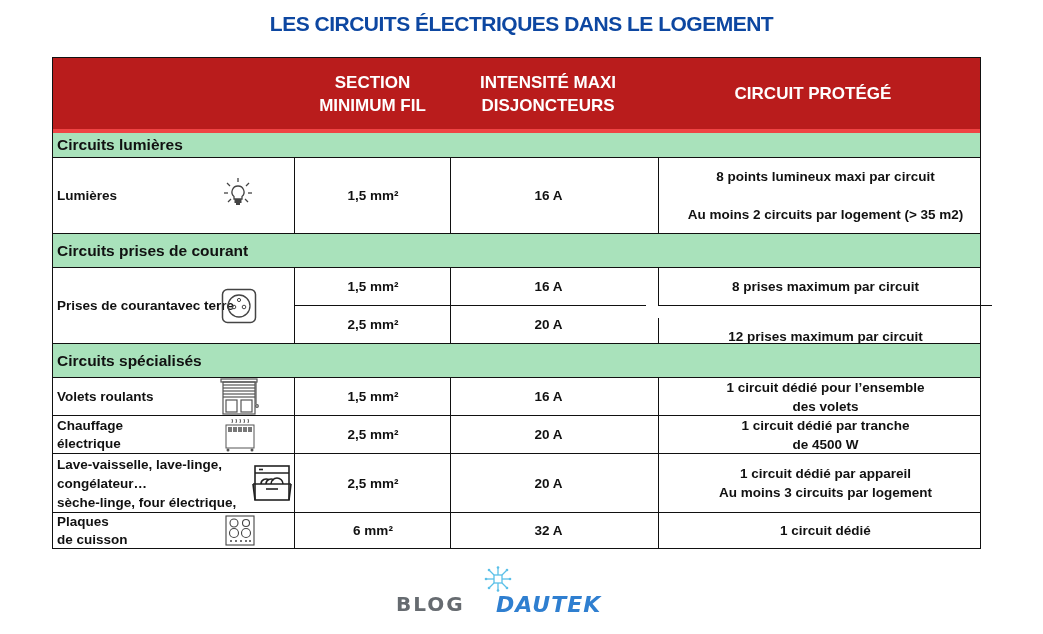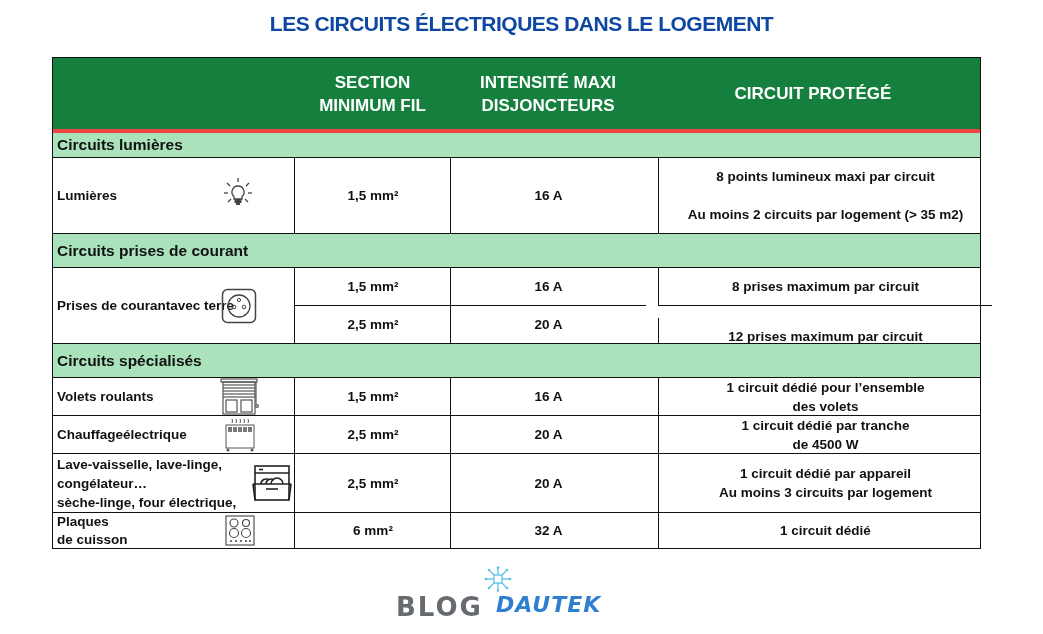--- a/index.html
+++ b/index.html
@@ -3,40 +3,40 @@
 <meta charset="utf-8">
 <style>
   html, body { margin: 0; padding: 0; background: #ffffff; }
   body { width: 1043px; height: 634px; position: relative; overflow: hidden;
          font-family: "Liberation Sans", "DejaVu Sans", sans-serif; color: #111; }
   .title { position: absolute; left: 0; width: 1043px; top: 12px; text-align: center;
            font-family: "Liberation Sans", sans-serif; font-weight: bold; font-size: 21px;
            color: #0d47a1; letter-spacing: -0.5px; }
   .tbl { position: absolute; left: 52px; top: 57px; width: 929px; height: 492px;
          border: 1px solid #111; box-sizing: border-box; }
-  .hdr { position: absolute; left: 0; top: 0; width: 927px; height: 71px; background: #15803d; }
+  .hdr { position: absolute; left: 0; top: 0; width: 927px; height: 71px; background: #b91c1c; }
   .hcell { position: absolute; top: 0; height: 71px; display: flex; align-items: center;
            justify-content: center; text-align: center; color: #fff; font-weight: bold;
            font-size: 17px; line-height: 23px; }
   .sec { position: absolute; left: 0; width: 927px; background: #a9e2bb;
          border-bottom: 1px solid #111; box-sizing: border-box; display: flex; align-items: center; }
   .sec span { padding-left: 4px; font-weight: bold; font-size: 15.5px; }
   .row { position: absolute; left: 0; width: 927px; border-bottom: 1px solid #111; box-sizing: border-box; }
   .cell { position: absolute; top: 0; height: 100%; display: flex; align-items: center;
           justify-content: center; text-align: center; font-weight: bold; font-size: 13.5px;
           line-height: 19px; box-sizing: border-box; }
   .c0 { left: 0; width: 241px; justify-content: flex-start; padding-left: 4px; text-align: left; }
   .c1 { left: 241px; width: 157px; border-left: 1px solid #111; }
   .c2 { left: 397px; width: 196px; border-left: 1px solid #111; }
   .c3 { left: 593px; width: 334px; border-left: 1px solid #111; margin-left: 12px; }
   .icon { position: absolute; display: block; }
   .multi { display: flex; flex-direction: column; align-items: center; }
   .logo { position: absolute; left: 396px; top: 566px; width: 210px; height: 56px; }
   .logo .blog { position: absolute; left: 0; top: 26px; font-family: "DejaVu Sans", sans-serif;
-                font-weight: bold; font-size: 26px; color: #666b70; letter-spacing: 2px; }
+                font-weight: bold; font-size: 20px; color: #666b70; letter-spacing: 2px; }
   .logo .dautek { position: absolute; left: 100px; top: 26px; font-family: "DejaVu Sans", sans-serif;
                   font-weight: bold; font-style: italic; font-size: 22px; color: #2f7fd0; letter-spacing: 1px; }
 </style>
 </head>
 <body>
 
 <div class="title">LES CIRCUITS ÉLECTRIQUES DANS LE LOGEMENT</div>
 
 <div class="tbl">
 
@@ -138,21 +138,21 @@
     <div class="cell c3">
       <div class="multi">
           <span>1 circuit dédié pour l’ensemble</span>
           <span>des volets</span>
         </div>
     </div>
   </div>
 
   <div class="row" style="top:358px;height:38px;">
     <div class="cell c0">
-      <div style="display:flex;line-height:18px;">
+      <div style="display:flex;flex-direction:column;line-height:18px;">
           <span>Chauffage</span>
           <span>électrique</span>
         </div>
     </div>
     <svg class="icon" style="left:170px;top:1px;" width="34" height="35" viewBox="0 0 34 35">
       <g stroke="#555" stroke-width="1" fill="none">
         <path d="M9 2 q1 2 0 4 M13 2 q1 2 0 4 M17 2 q1 2 0 4 M21 2 q1 2 0 4 M25 2 q1 2 0 4"></path>
         <rect x="3" y="8" width="28" height="23"></rect>
       </g>
       <g fill="#777">

